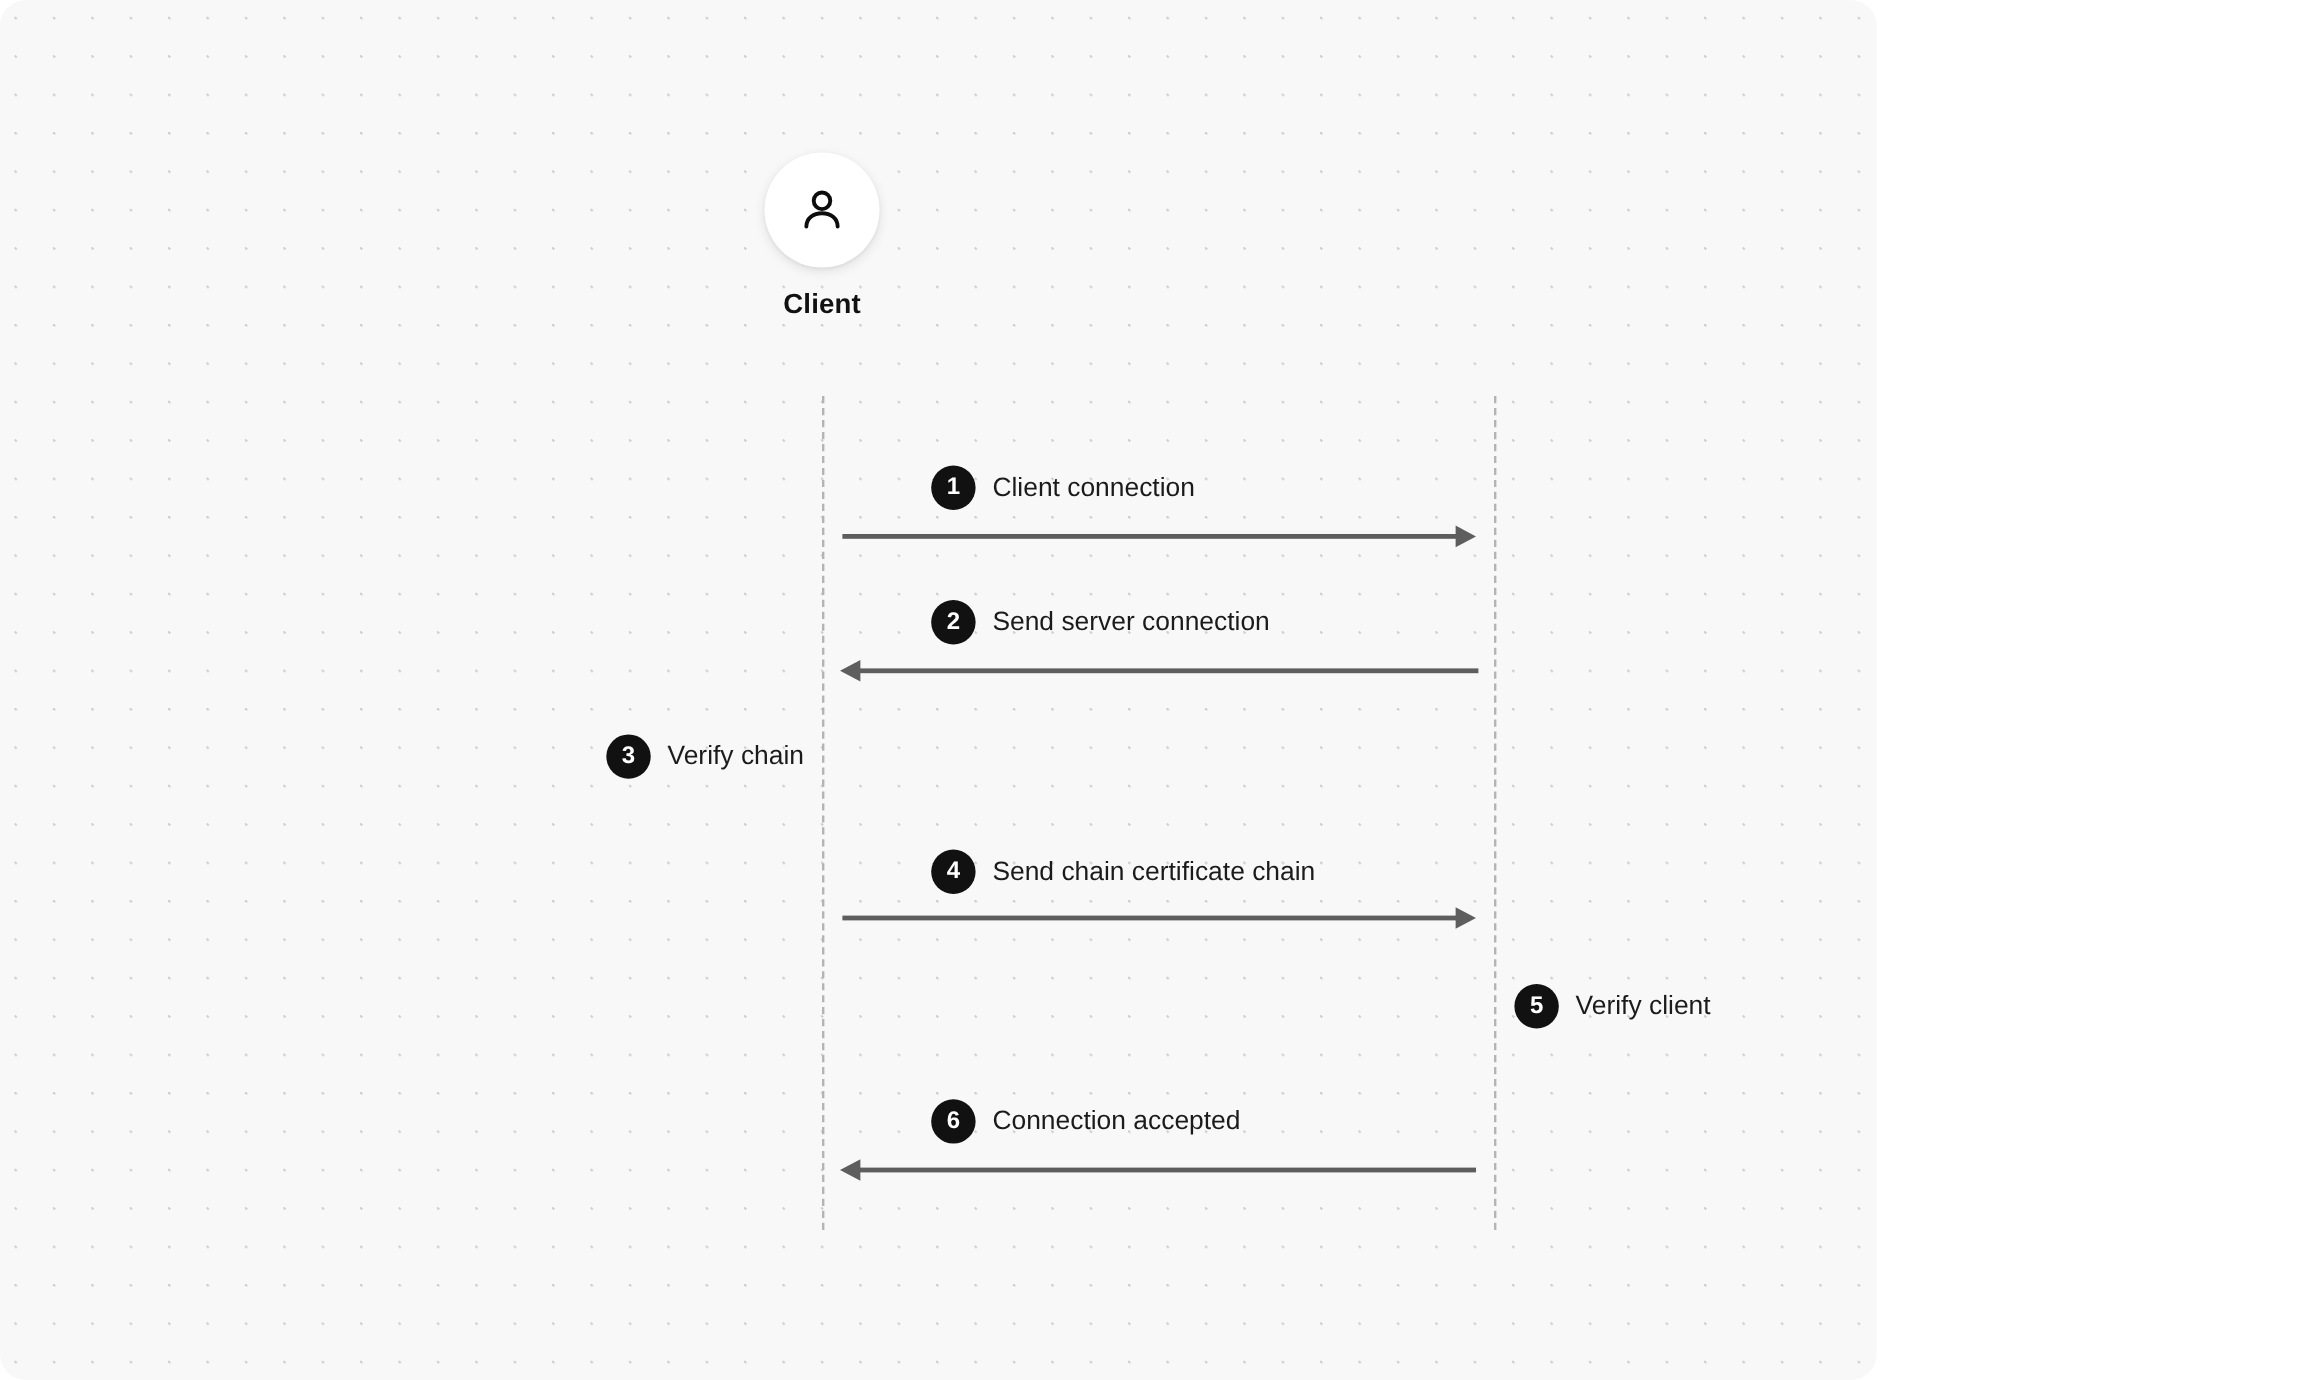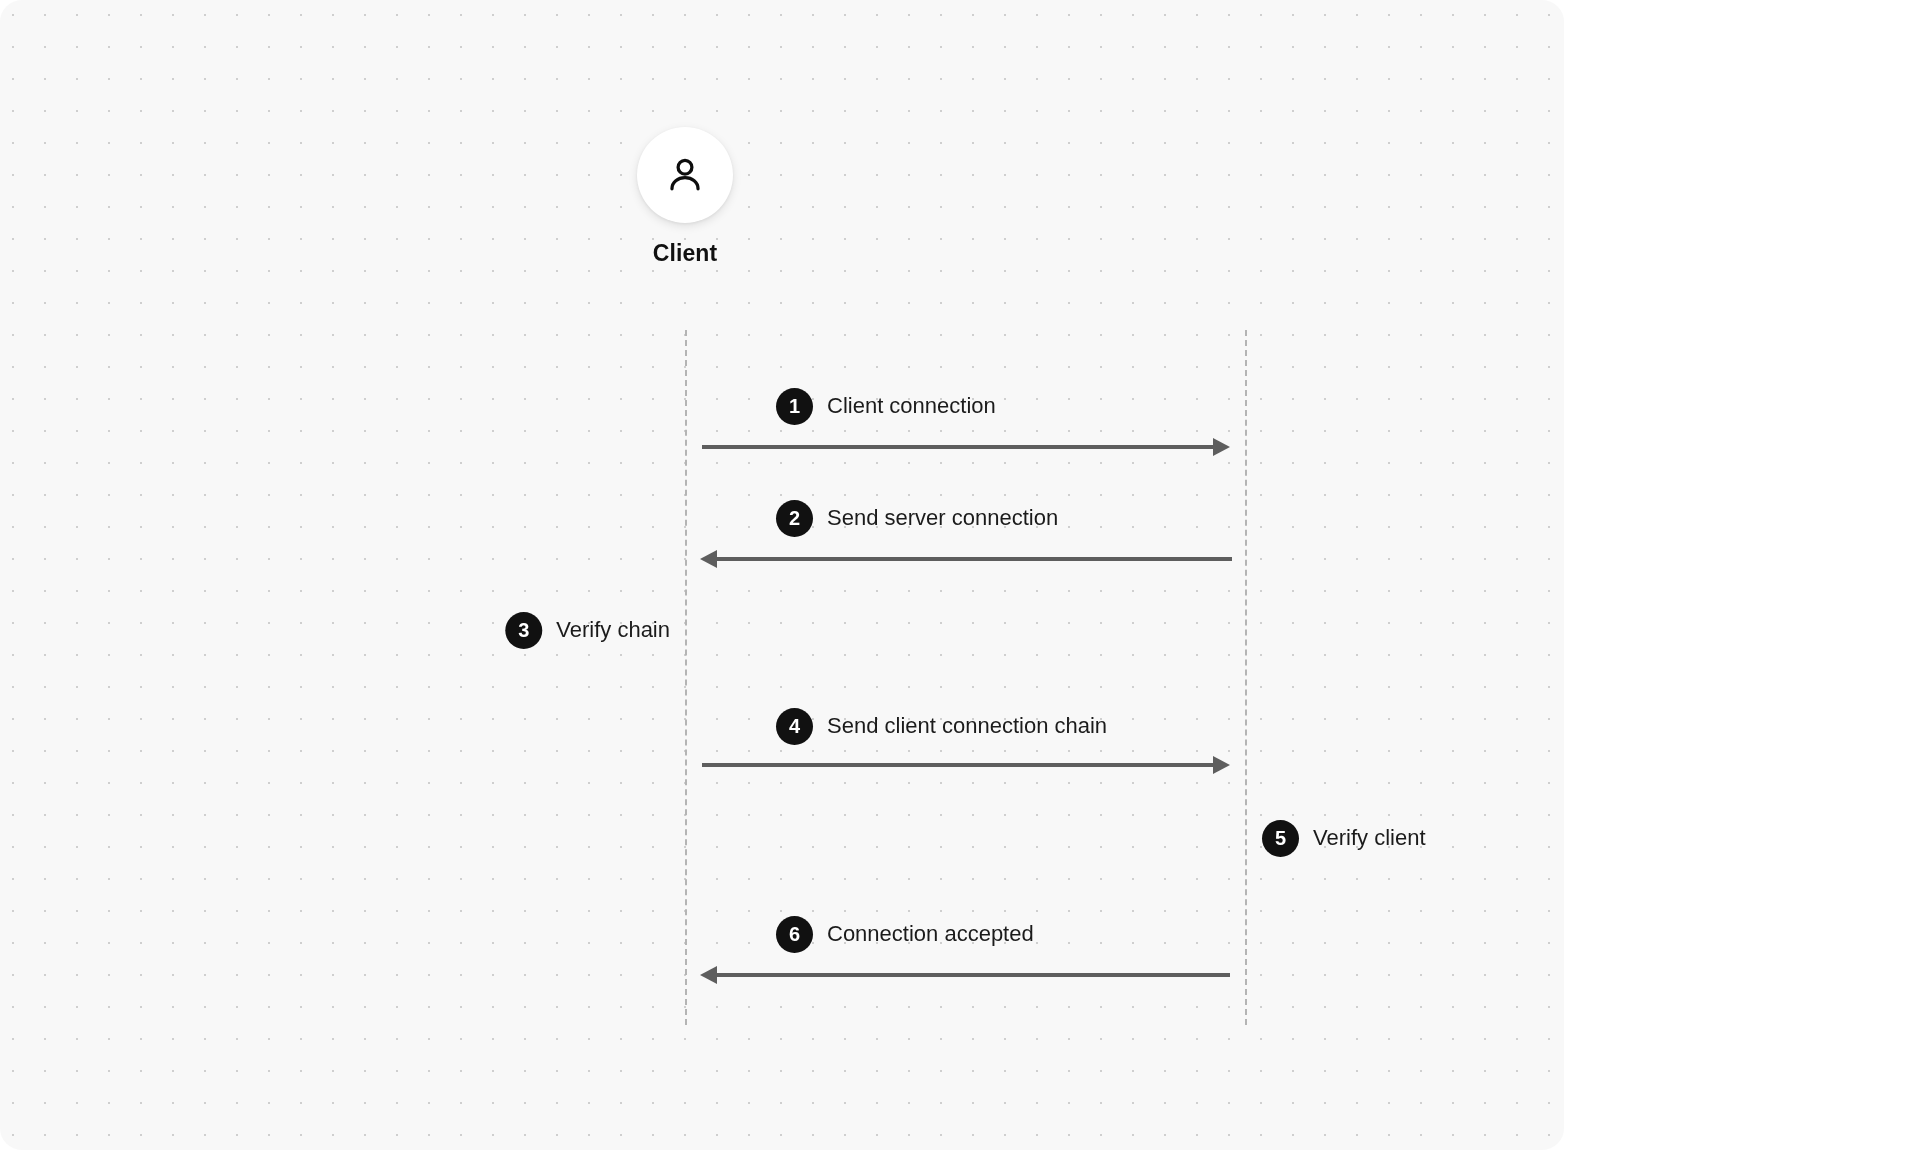--- a/index.html
+++ b/index.html
@@ -160,21 +160,21 @@
     <div class="arrow-head left"></div>
   </div>
 
   <div class="step-head anchor-right" style="left:670px; top:630px;">
     <div class="badge">3</div>
     <div class="step-text">Verify chain</div>
   </div>
 
   <div class="step-head anchor-left" style="left:776px; top:726px;">
     <div class="badge">4</div>
-    <div class="step-text">Send client connection chain</div>
+    <div class="step-text">Send chain certificate chain</div>
   </div>
   <div class="arrow" style="left:702px; top:765px; width:528px;">
     <div class="arrow-line" style="left:0; right:15px;"></div>
     <div class="arrow-head right"></div>
   </div>
 
   <div class="step-head anchor-left" style="left:1262px; top:838px;">
     <div class="badge">5</div>
     <div class="step-text">Verify client</div>
   </div>

